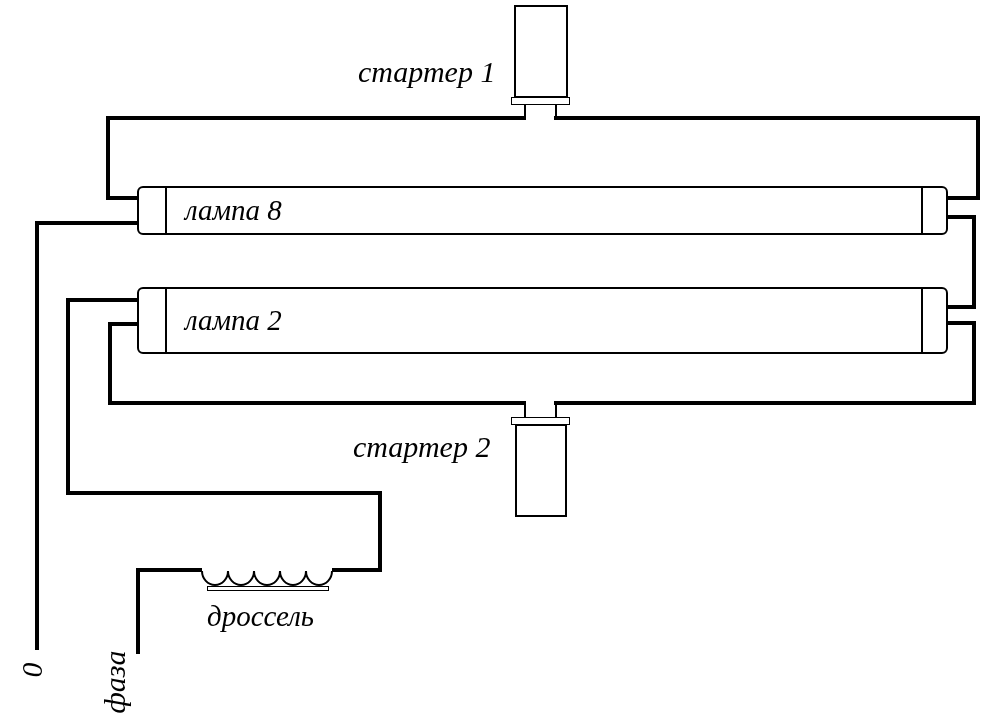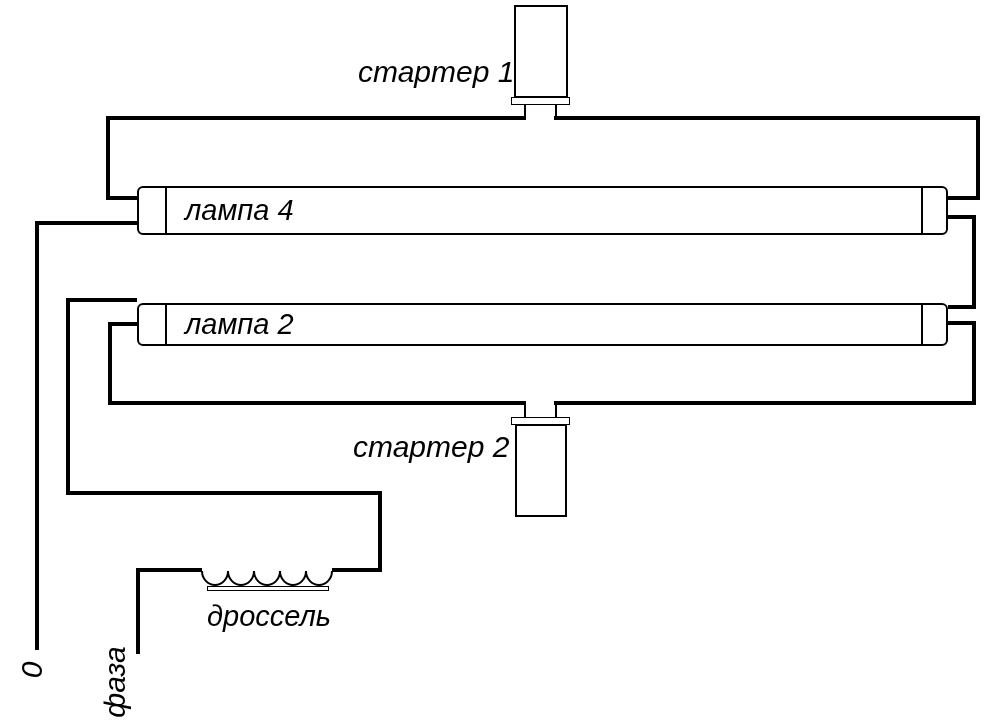--- a/index.html
+++ b/index.html
@@ -1,19 +1,19 @@
 <!DOCTYPE html>
 <html style="--line: #000000; --bg: #ffffff;"><head>
 <meta charset="utf-8">
 <style>
   html,body{margin:0;padding:0;background:#fff;}
   .canvas{
     position:relative;width:1007px;height:724px;overflow:hidden;
     background:var(--bg,#fff);
-    font-family:Liberation Sans, sans-serif;
+    font-family:Liberation Serif, serif;
     color:var(--line,#000);
   }
   .wire{position:absolute;background:var(--line,#000);}
   .leg{position:absolute;width:2px;background:var(--line,#000);}
   .box{position:absolute;box-sizing:border-box;border:2px solid var(--line,#000);background:#fff;}
   .capstrip{position:absolute;box-sizing:border-box;border:1px solid var(--line,#000);background:#fff;}
   .lamp{border-radius:6px;display:flex;align-items:center;}
   .capline{position:absolute;top:0;bottom:0;width:2px;background:var(--line,#000);}
   .lamp-label{font-style:italic;font-size:29px;padding-left:46px;white-space:nowrap;}
   .label{position:absolute;font-style:italic;font-size:30px;line-height:34px;white-space:nowrap;}
@@ -58,24 +58,24 @@
 
   <div class="leg" style="left:524px;top:104px;height:13px;"></div>
   <div class="leg" style="left:555px;top:104px;height:13px;"></div>
   <div class="box" style="left:514px;top:5px;width:54px;height:93px;"></div>
   <div class="capstrip" style="left:511px;top:97px;width:59px;height:8px;"></div>
   <div class="label" style="left:358px;top:55px;">стартер 1</div>
 
   <div class="box lamp" style="left:137px;top:186px;width:811px;height:49px;">
     <div class="capline" style="left:26px;"></div>
     <div class="capline" style="left:782px;"></div>
-    <span class="lamp-label">лампа 4</span>
+    <span class="lamp-label">лампа 8</span>
   </div>
 
-  <div class="box lamp" style="left:137px;top:287px;width:811px;height:43px;margin-top:16px;">
+  <div class="box lamp" style="left:137px;top:287px;width:811px;height:67px;">
     <div class="capline" style="left:26px;"></div>
     <div class="capline" style="left:782px;"></div>
     <span class="lamp-label">лампа 2</span>
   </div>
 
   <div class="leg" style="left:524px;top:404px;height:14px;"></div>
   <div class="leg" style="left:555px;top:404px;height:14px;"></div>
   <div class="capstrip" style="left:511px;top:417px;width:59px;height:8px;"></div>
   <div class="box" style="left:515px;top:424px;width:52px;height:93px;"></div>
   <div class="label" style="left:353px;top:430px;">стартер 2</div>

